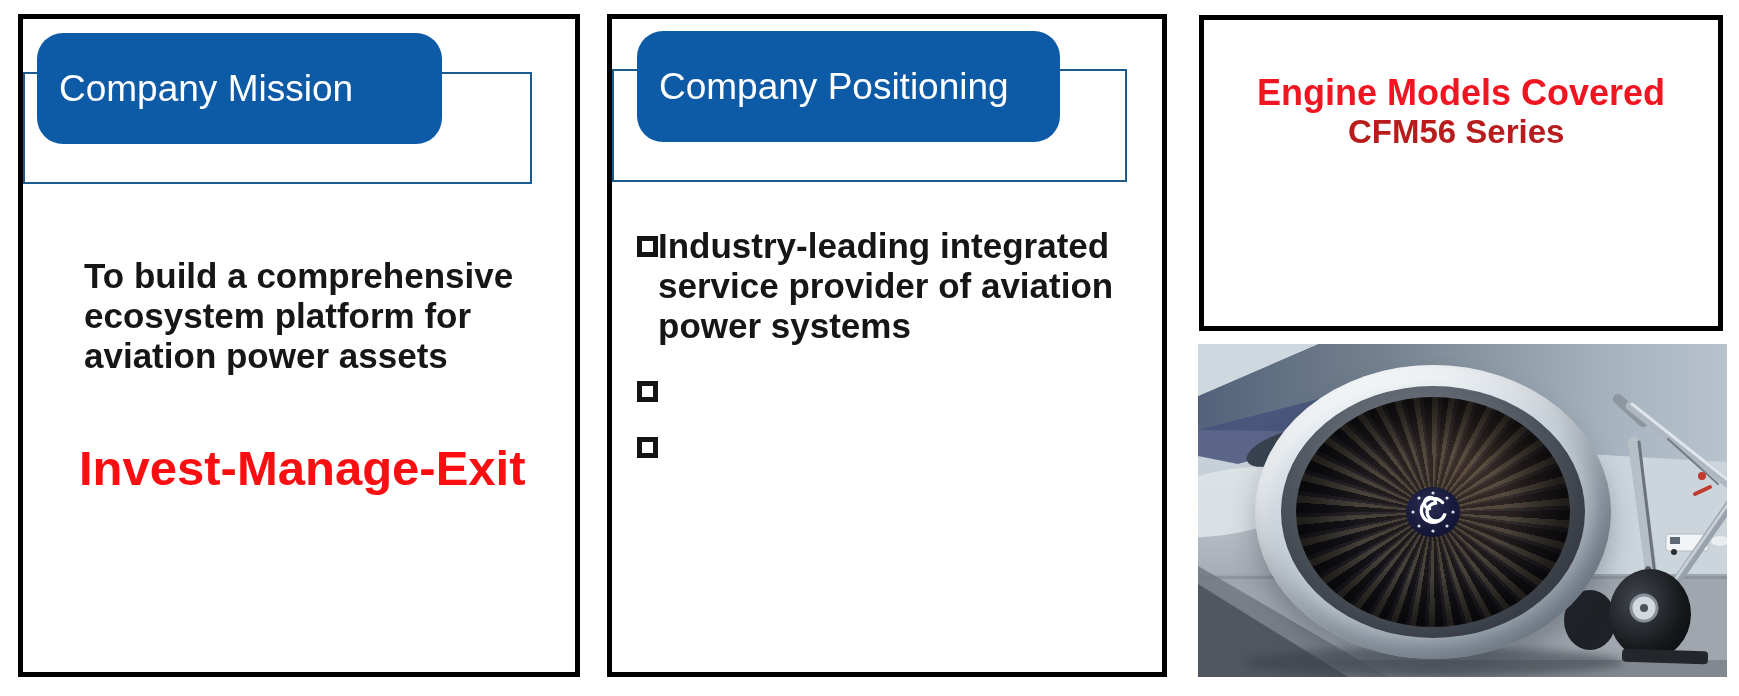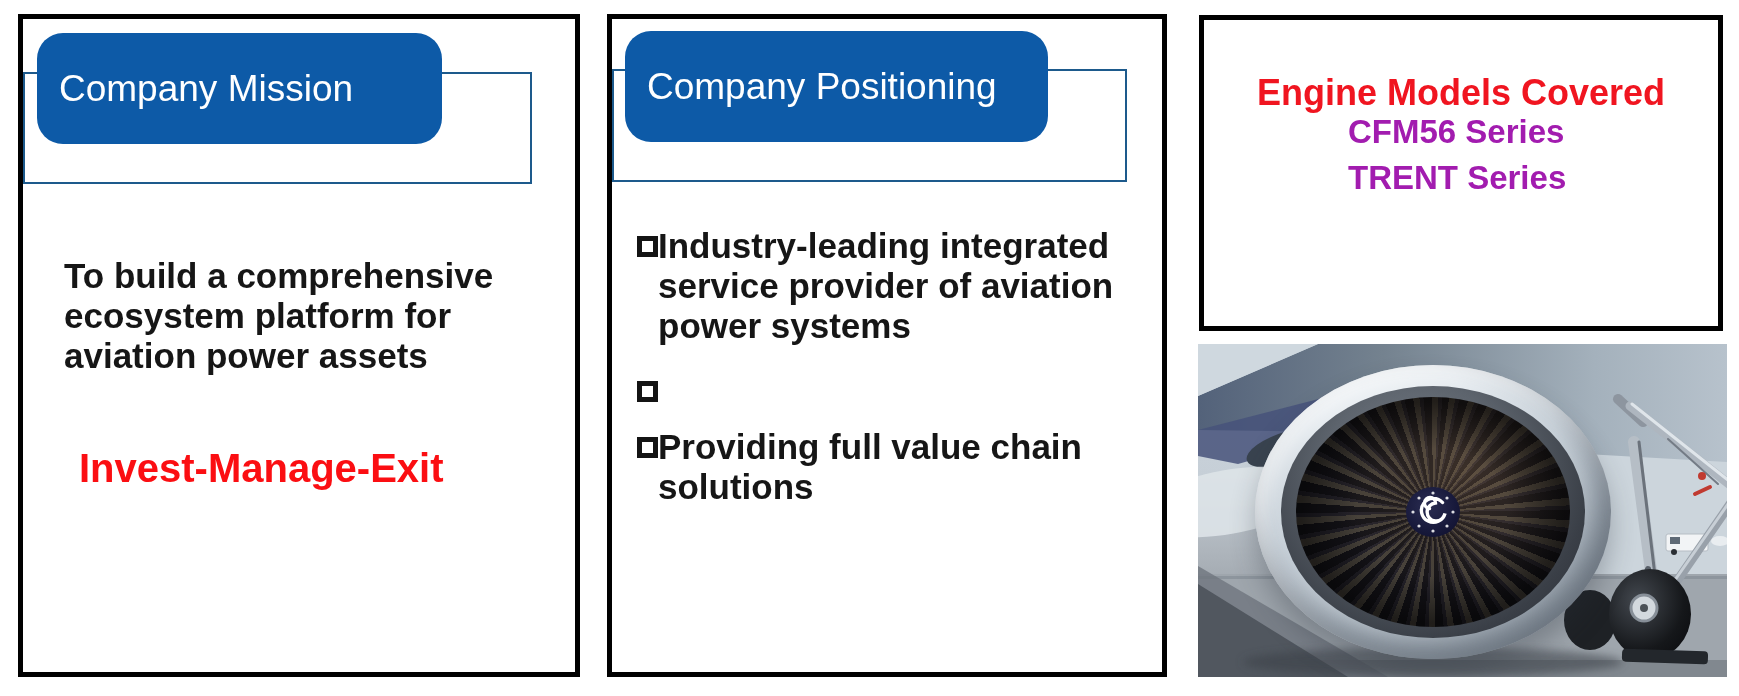--- a/index.html
+++ b/index.html
@@ -9,41 +9,41 @@
   
   .panel{position:absolute;background:#fff;border:5px solid #000;box-sizing:border-box;}
   .tab-rect{position:absolute;border:2px solid #1d5a8c;box-sizing:border-box;background:#fff;}
   .chip{position:absolute;background:#0d5aa7;border-radius:26px;display:flex;align-items:center;
         color:#fff;font-size:37px;font-weight:400;padding-left:22px;box-sizing:border-box;}
 
   
   .panel-mission{left:18px;top:14px;width:562px;height:663px;}
   .mission-tab{left:0;top:53px;width:509px;height:112px;}
   .mission-chip{left:14px;top:14px;width:405px;height:111px;}
-  .mission-body{position:absolute;left:41px;top:237px;width:482px;
+  .mission-body{position:absolute;left:61px;top:237px;width:482px;
         font-size:35px;font-weight:700;line-height:40px;color:#161616;white-space:pre-line;}
   .mission-highlight{position:absolute;left:56px;top:429px;width:482px;
-        font-size:40px;font-weight:700;line-height:40px;color:#fb0e12;}
+        font-size:49px;font-weight:700;line-height:40px;color:#fb0e12;}
 
   
   .panel-pos{left:607px;top:14px;width:560px;height:663px;}
   .pos-tab{left:0;top:50px;width:515px;height:113px;}
-  .pos-chip{left:13px;top:12px;width:423px;height:111px;}
+  .pos-chip{left:25px;top:12px;width:423px;height:111px;}
   .bullet-list{position:absolute;left:25px;top:207px;width:505px;}
   .bullet-item{display:flex;align-items:flex-start;margin-bottom:25px;}
   .square-bullet{flex:0 0 auto;width:11px;height:11px;border:5px solid #141414;margin-top:10px;}
   .bullet-text{font-size:35px;font-weight:700;line-height:40px;color:#161616;
         white-space:pre-line;}
 
   
   .box-engines{left:1199px;top:15px;width:524px;height:316px;border-width:5px;}
   .engines-title{position:absolute;left:0;top:49px;width:100%;text-align:center;
         font-size:36px;font-weight:700;line-height:48px;color:#f01520;}
   .model-list{position:absolute;left:144px;top:89px;}
-  .model-item{font-size:33px;font-weight:700;line-height:46px;color:#a21caf;}
+  .model-item{font-size:33px;font-weight:700;line-height:46px;color:#b91c1c;}
 
   
   .photo{position:absolute;left:1198px;top:344px;width:529px;height:333px;overflow:hidden;
          background:linear-gradient(180deg,#ccd5dd 0%,#c6cfd7 40%,#aeb5bc 62%,#979ea5 82%,#868d94 100%);}
   .photo svg{position:absolute;left:0;top:0;}
   .engine-outer{position:absolute;left:57px;top:21px;width:356px;height:294px;border-radius:50%;
         background:radial-gradient(ellipse at 42% 30%,#f5f8fa 0%,#e3e9ee 30%,#c8d1d9 52%,#a2acb6 70%,#87919c 85%,#737d88 100%);
         box-shadow:inset -10px -16px 26px rgba(55,64,75,.45), inset 10px 12px 18px rgba(255,255,255,.65),
                    0 16px 26px rgba(40,45,55,.30);}
   .engine-mid{position:absolute;left:83px;top:42px;width:304px;height:252px;border-radius:50%;
@@ -81,31 +81,28 @@
         <span class="square-bullet"></span>
         <span class="bullet-text">Industry-leading integrated
 service provider of aviation
 power systems</span>
       </div>
       <div class="bullet-item">
         <span class="square-bullet"></span>
       </div>
       <div class="bullet-item">
         <span class="square-bullet"></span>
-        <span class="bullet-text">Providing full value chain
-solutions</span>
       </div>
     </div>
   </div>
 
   <div class="panel box-engines">
     <div class="engines-title">Engine Models Covered</div>
     <div class="model-list">
       <div class="model-item">CFM56 Series</div>
-      <div class="model-item">TRENT Series</div>
     </div>
   </div>
 
   <div class="photo">
 
     <svg width="529" height="333" viewBox="0 0 529 333">
       <defs>
         <linearGradient id="wingGrad" x1="0" y1="0" x2="1" y2="0">
           <stop offset="0" stop-color="#53627a"></stop>
           <stop offset="0.35" stop-color="#74828f"></stop>

